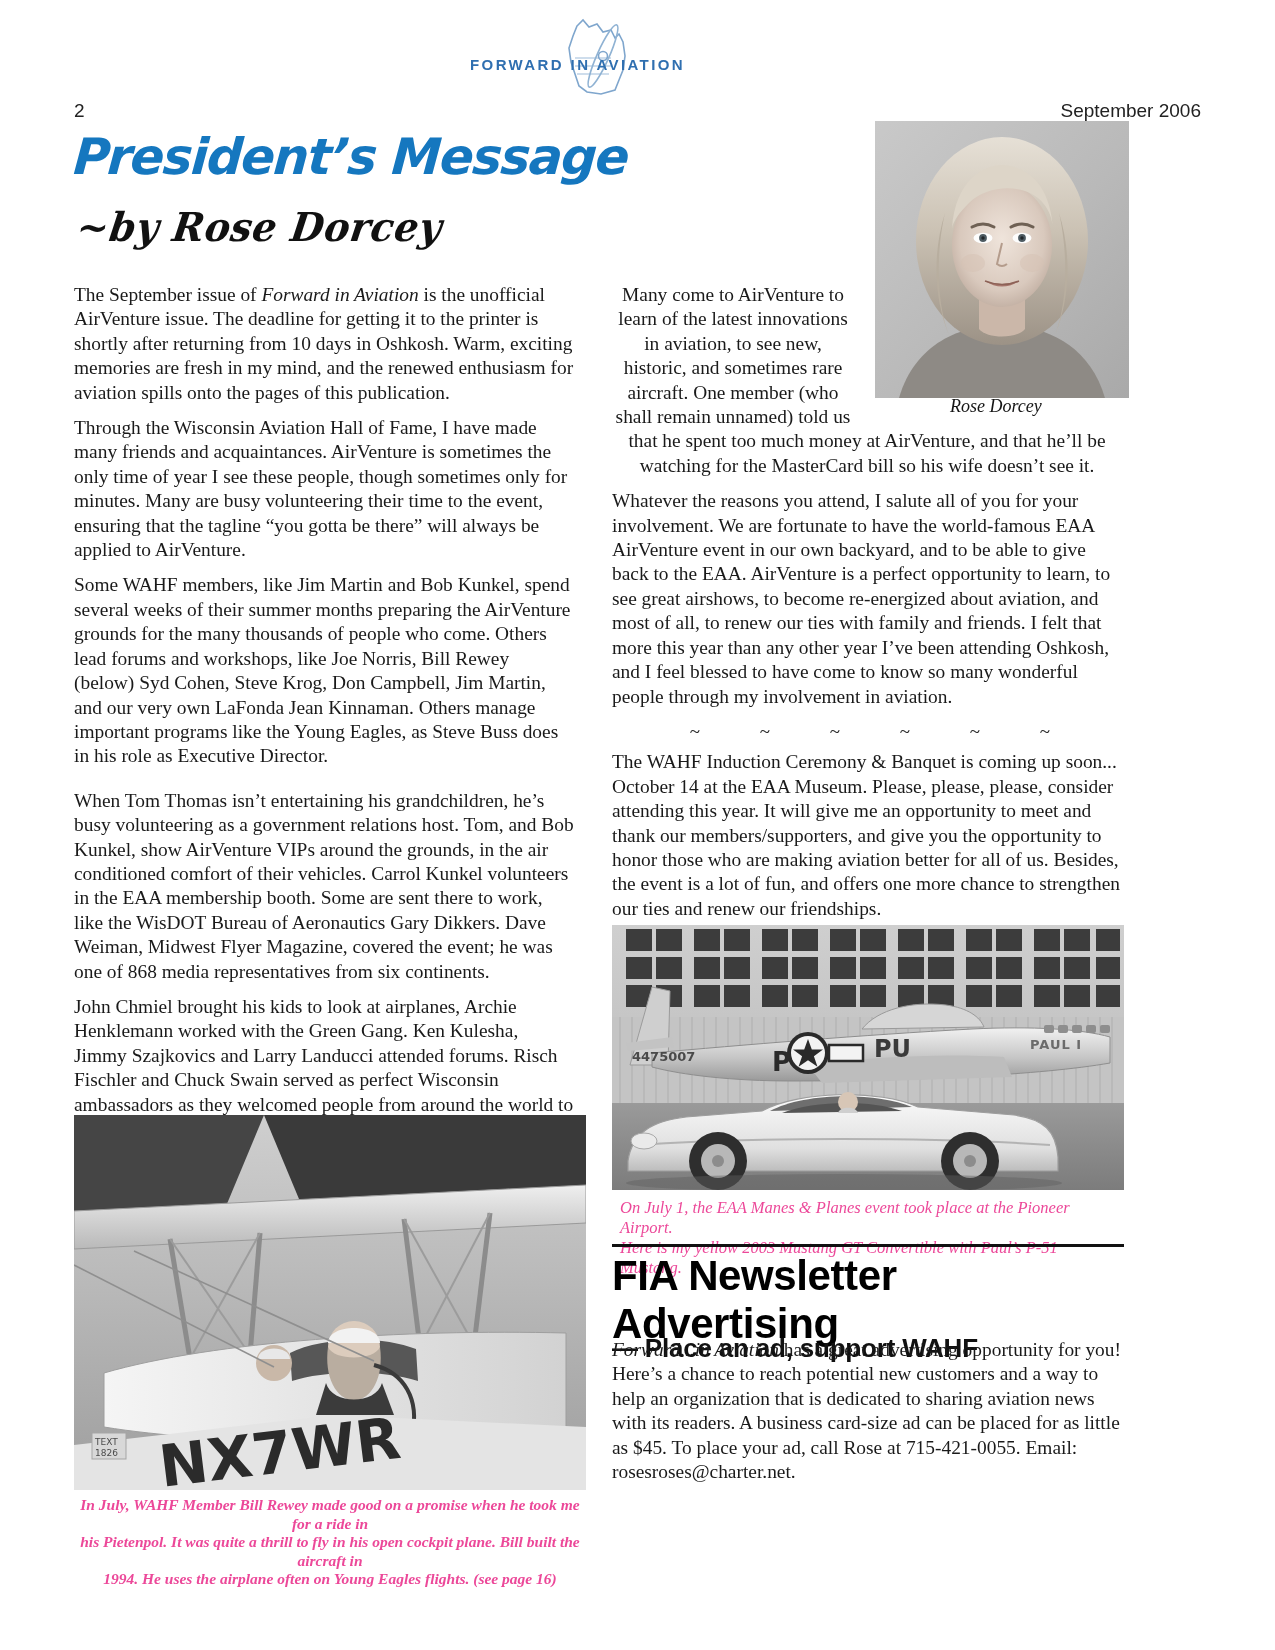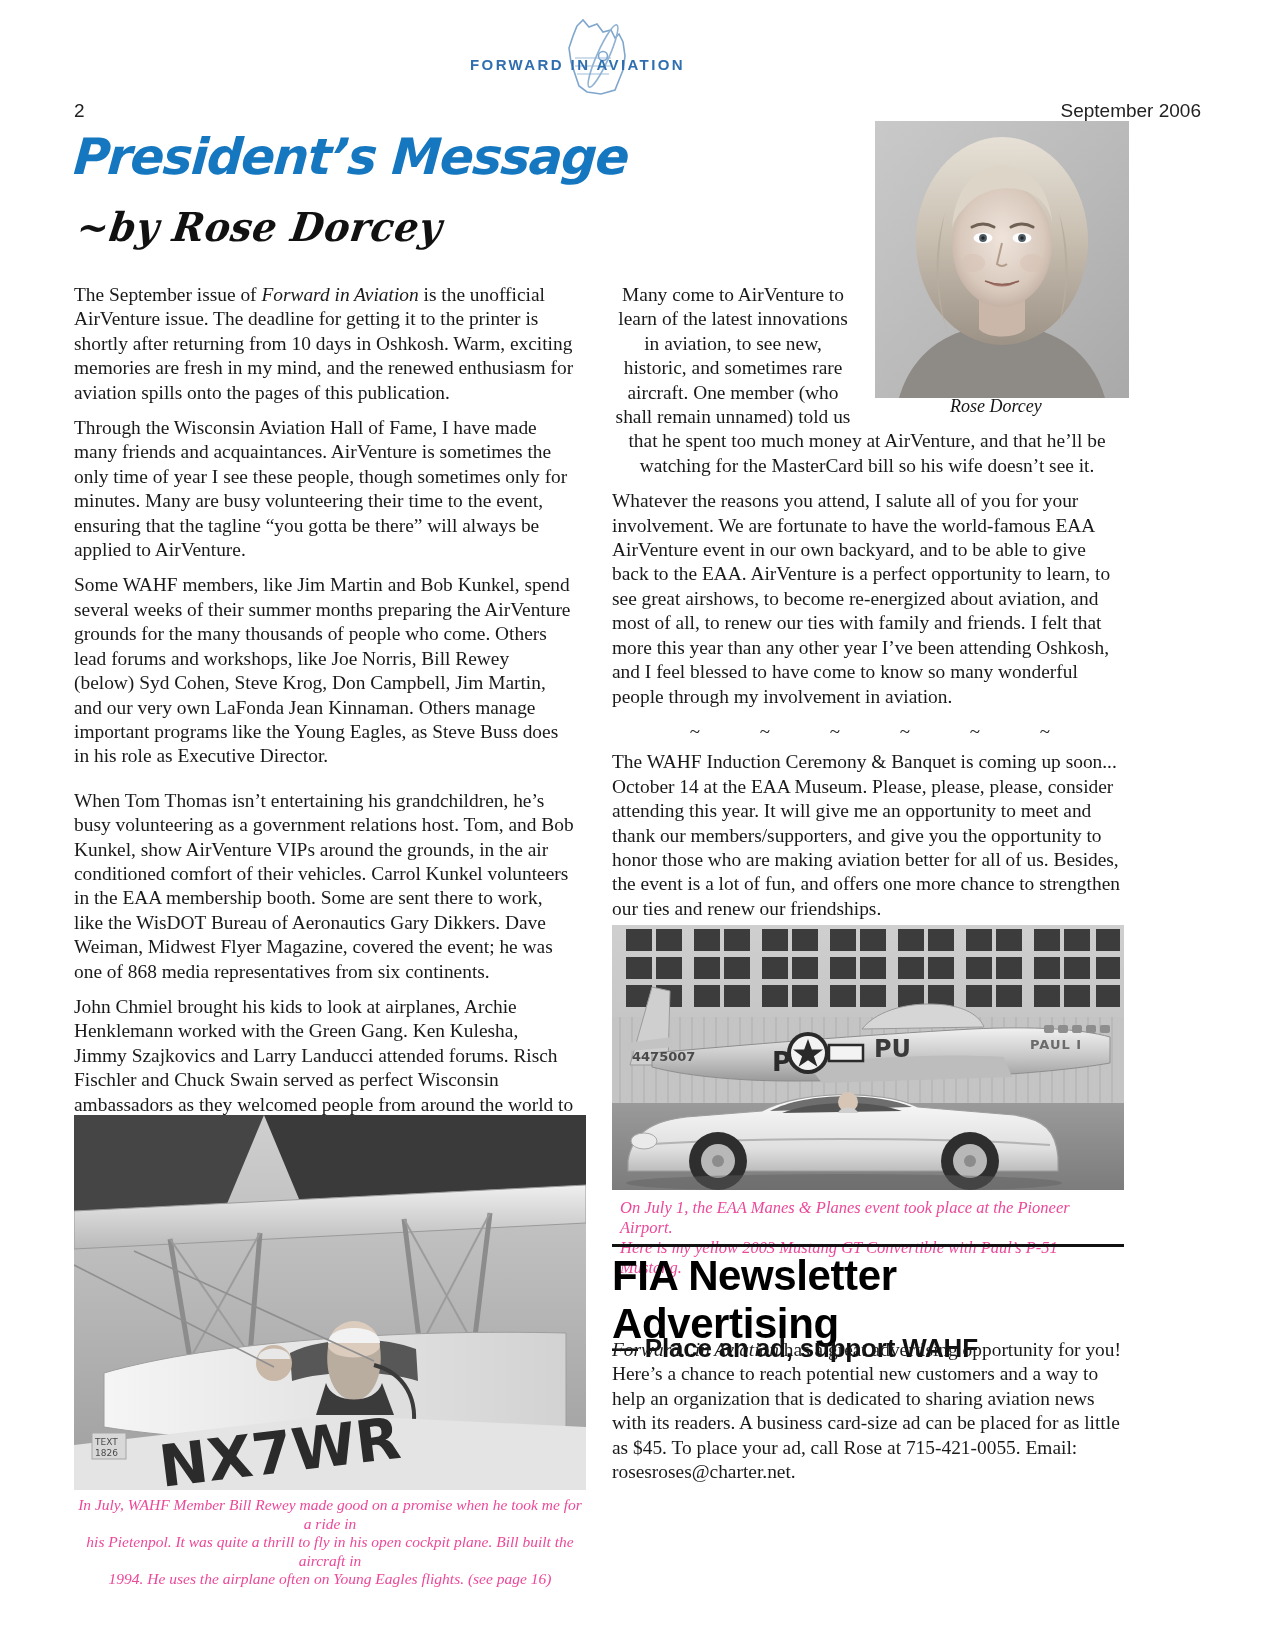--- a/index.html
+++ b/index.html
@@ -466,19 +466,19 @@
       <rect x="18" y="318" width="34" height="26" fill="#d8d8d8" stroke="#a5a5a5"></rect>
       <text x="21" y="330" font-family="DejaVu Sans, sans-serif" font-size="9" fill="#4a4a4a">TEXT</text>
       <text x="21" y="341" font-family="DejaVu Sans, sans-serif" font-size="9" fill="#4a4a4a">1826</text>
 
       <g stroke="#8f8f8f" stroke-width="1.6">
         <line x1="0" y1="150" x2="200" y2="252"></line>
         <line x1="60" y1="136" x2="300" y2="246"></line>
       </g>
     </svg>
   </div>
-  <div class="caption" style="left:74px;top:1496px;width:512px;">
+  <div class="caption" style="left:74px;top:1496px;width:512px;font-weight:bold;">
     <div>In July, WAHF Member Bill Rewey made good on a promise when he took me for a ride in</div>
     <div>his Pietenpol. It was quite a thrill to fly in his open cockpit plane. Bill built the aircraft in</div>
     <div>1994. He uses the airplane often on Young Eagles flights. (see page  16)</div>
   </div>
 
 </div>
 
 </body></html>

